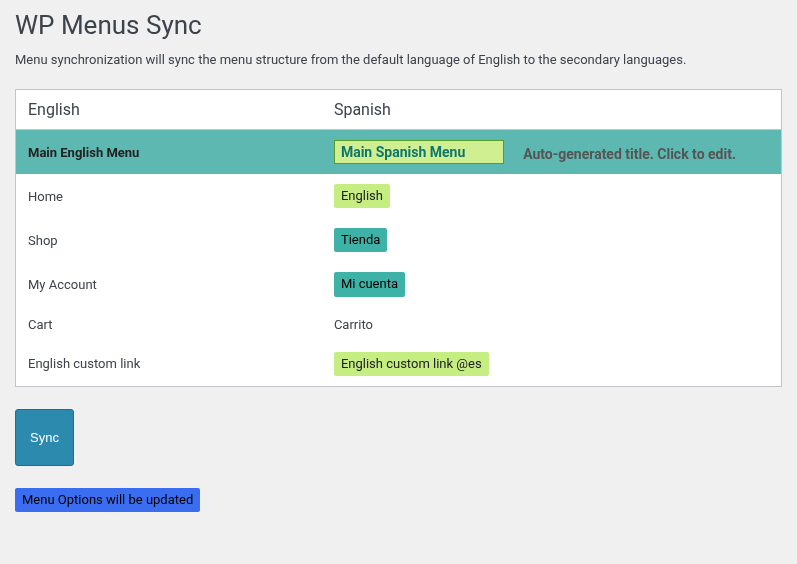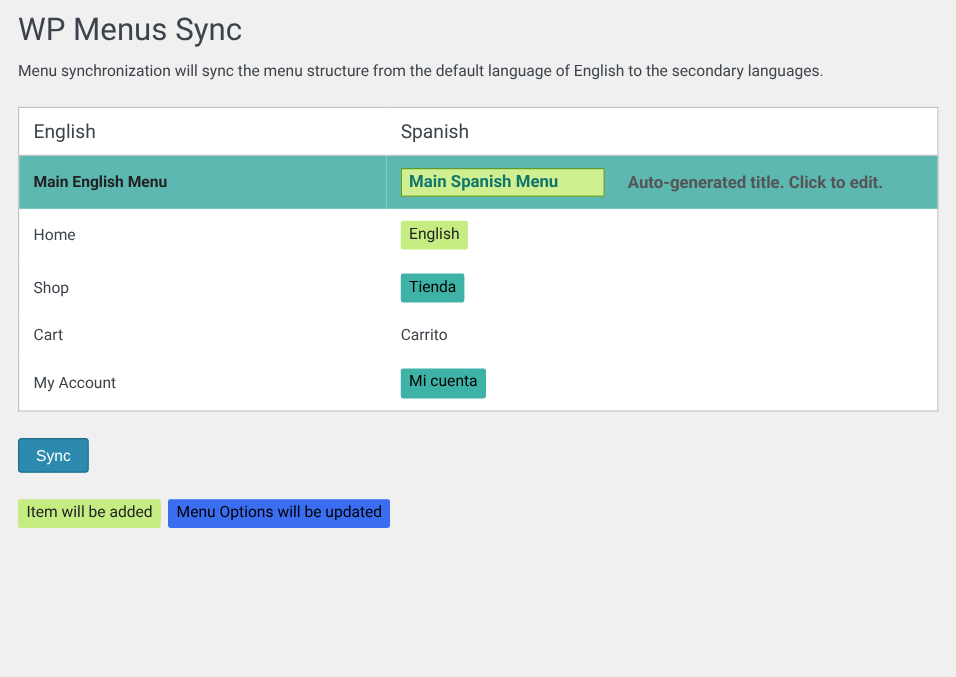--- a/index.html
+++ b/index.html
@@ -87,21 +87,21 @@
     }
     .badge-blue {
       background: #2652de;
       color: #fff;
     }
     .sync-button {
       display: inline-block;
       background: #2b8aad;
       border: 1px solid #1d6f8c;
       color: #fff;
-      padding: 6px 14px;
+      padding: 20px 14px;
       font-size: 13px;
       border-radius: 3px;
       cursor: pointer;
       margin-top: 22px;
       margin-bottom: 22px;
     }
     .legend {
       display: flex;
       gap: 6px;
       flex-wrap: wrap;
@@ -137,31 +137,34 @@
     </tr>
     <tr>
       <td>Home</td>
       <td><span class="badge badge-green">English</span></td>
     </tr>
     <tr>
       <td>Shop</td>
       <td><span class="badge badge-teal">Tienda</span></td>
     </tr>
     <tr>
+      <td>My Account</td>
+      <td><span class="badge badge-teal">Mi cuenta</span></td>
+    </tr>
+    <tr>
       <td>Cart</td>
       <td>Carrito</td>
     </tr>
     <tr>
-      <td>My Account</td>
-      <td><span class="badge badge-teal">Mi cuenta</span></td>
+      <td>English custom link</td>
+      <td><span class="badge badge-green">English custom link @es</span></td>
     </tr>
   </tbody>
 </table>
 
 <button class="sync-button">Sync</button>
 
 <div class="legend">
-  <span class="badge badge-green">Item will be added</span>
   <span class="badge" style="background:#3a6df0;color:#000000;">Menu Options will be updated</span>
 </div>
 
 
 
 
 </body></html>

